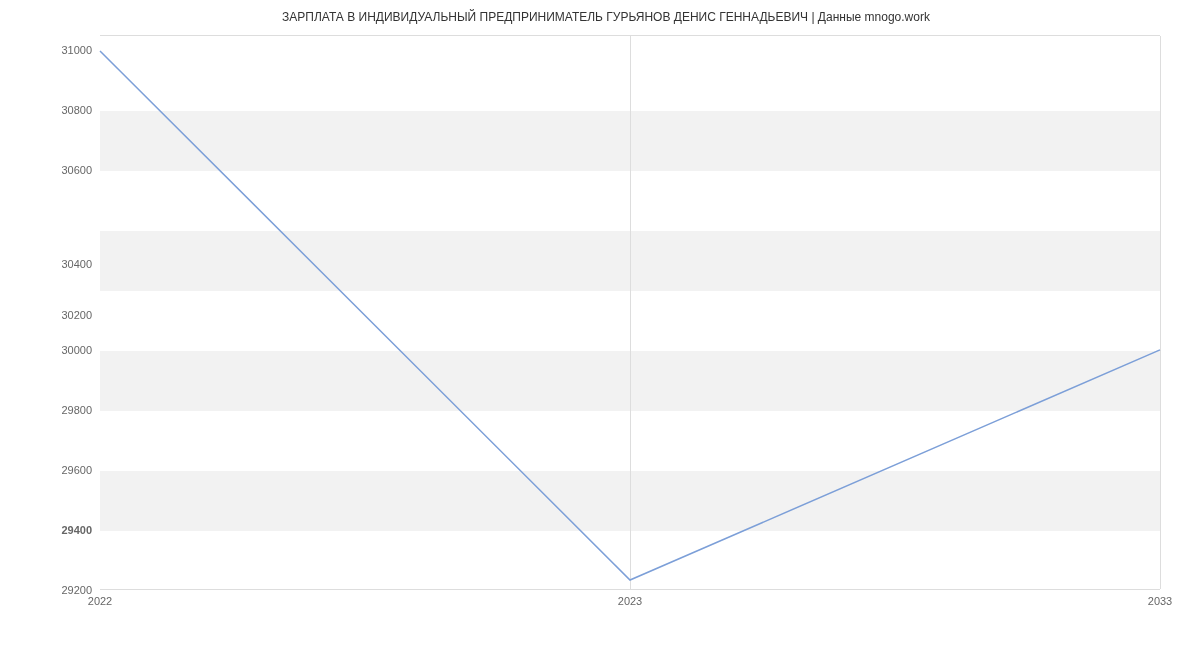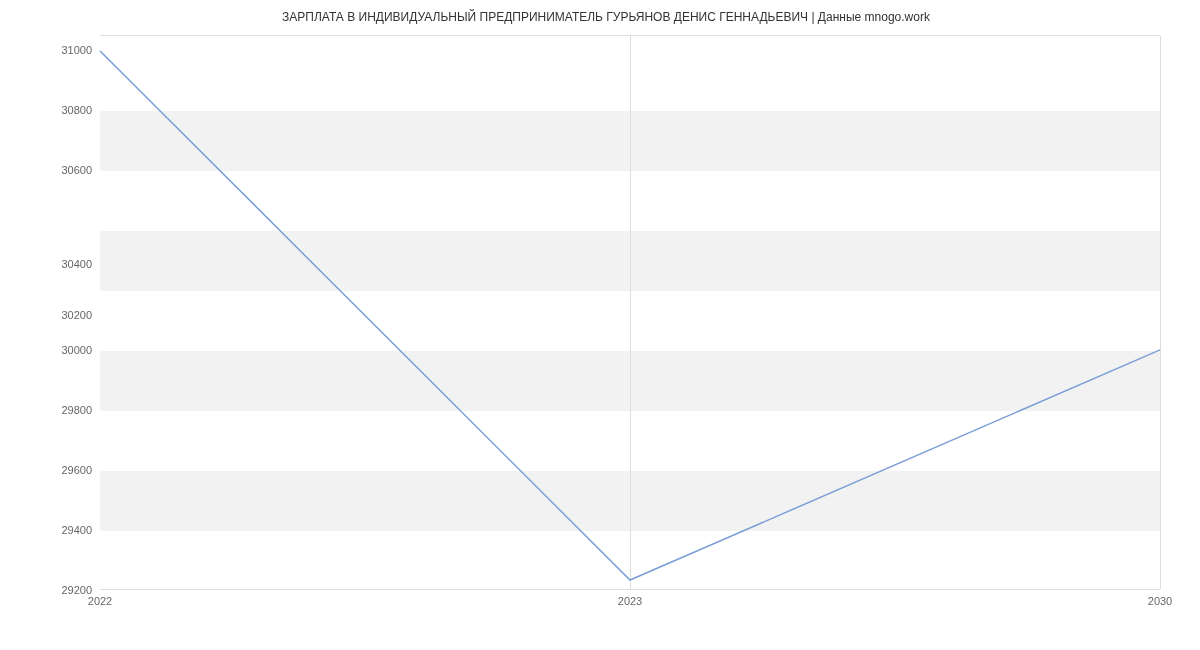--- a/index.html
+++ b/index.html
@@ -77,24 +77,24 @@
     <div class="grid-band" style="top: 195px; height: 60px;"></div>
     <div class="grid-band" style="top: 75px; height: 60px;"></div>
     <div class="x-grid-line" style="left: 530px;"></div>
     <div class="x-grid-line" style="left: 1060px;"></div>
     <svg class="data-line" viewBox="0 0 1060 555" preserveAspectRatio="none">
       <polyline points="0,15 530,546 1060,315" fill="none" stroke="#7c9fd8" stroke-width="1.5" vector-effect="non-scaling-stroke"></polyline>
     </svg>
   </div>
 
 <div class="y-tick-label" style="top: 590px; text-align: right;">29200</div>
-<div class="y-tick-label" style="top: 530px;">29400</div>
+<div class="y-tick-label" style="top: 530px; font-weight: bold;">29400</div>
 <div class="y-tick-label" style="top: 470px;">29600</div>
 <div class="y-tick-label" style="top: 410px;">29800</div>
 <div class="y-tick-label" style="top: 350px;">30000</div>
 <div class="y-tick-label" style="top: 302px; margin-top: 13px;">30200</div>
 <div class="y-tick-label" style="top: 242px; margin-top: 22px;">30400</div>
 <div class="y-tick-label" style="top: 170px;">30600</div>
 <div class="y-tick-label" style="top: 110px; text-align: center;">30800</div>
 <div class="y-tick-label" style="top: 50px;">31000</div>
 <div class="x-tick-label" style="left: 100px;">2022</div>
 <div class="x-tick-label" style="left: 630px;">2023</div>
-<div class="x-tick-label" style="left: 1160px;">2030</div>
+<div class="x-tick-label" style="left: 1160px;">2033</div>
 
 </body></html>

